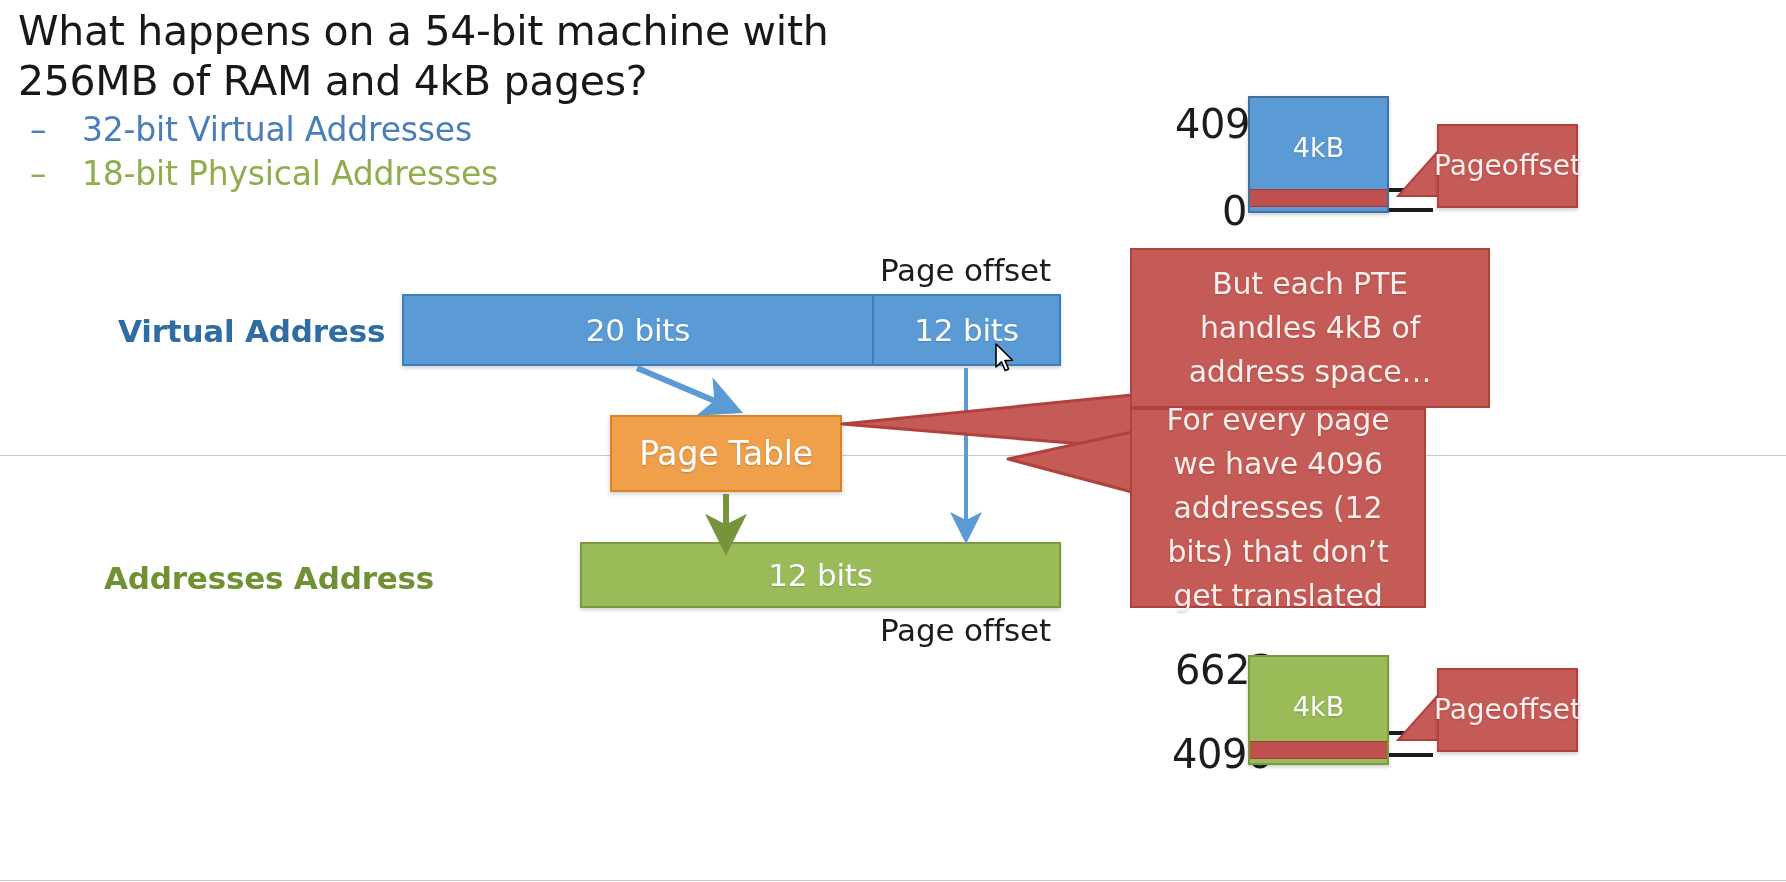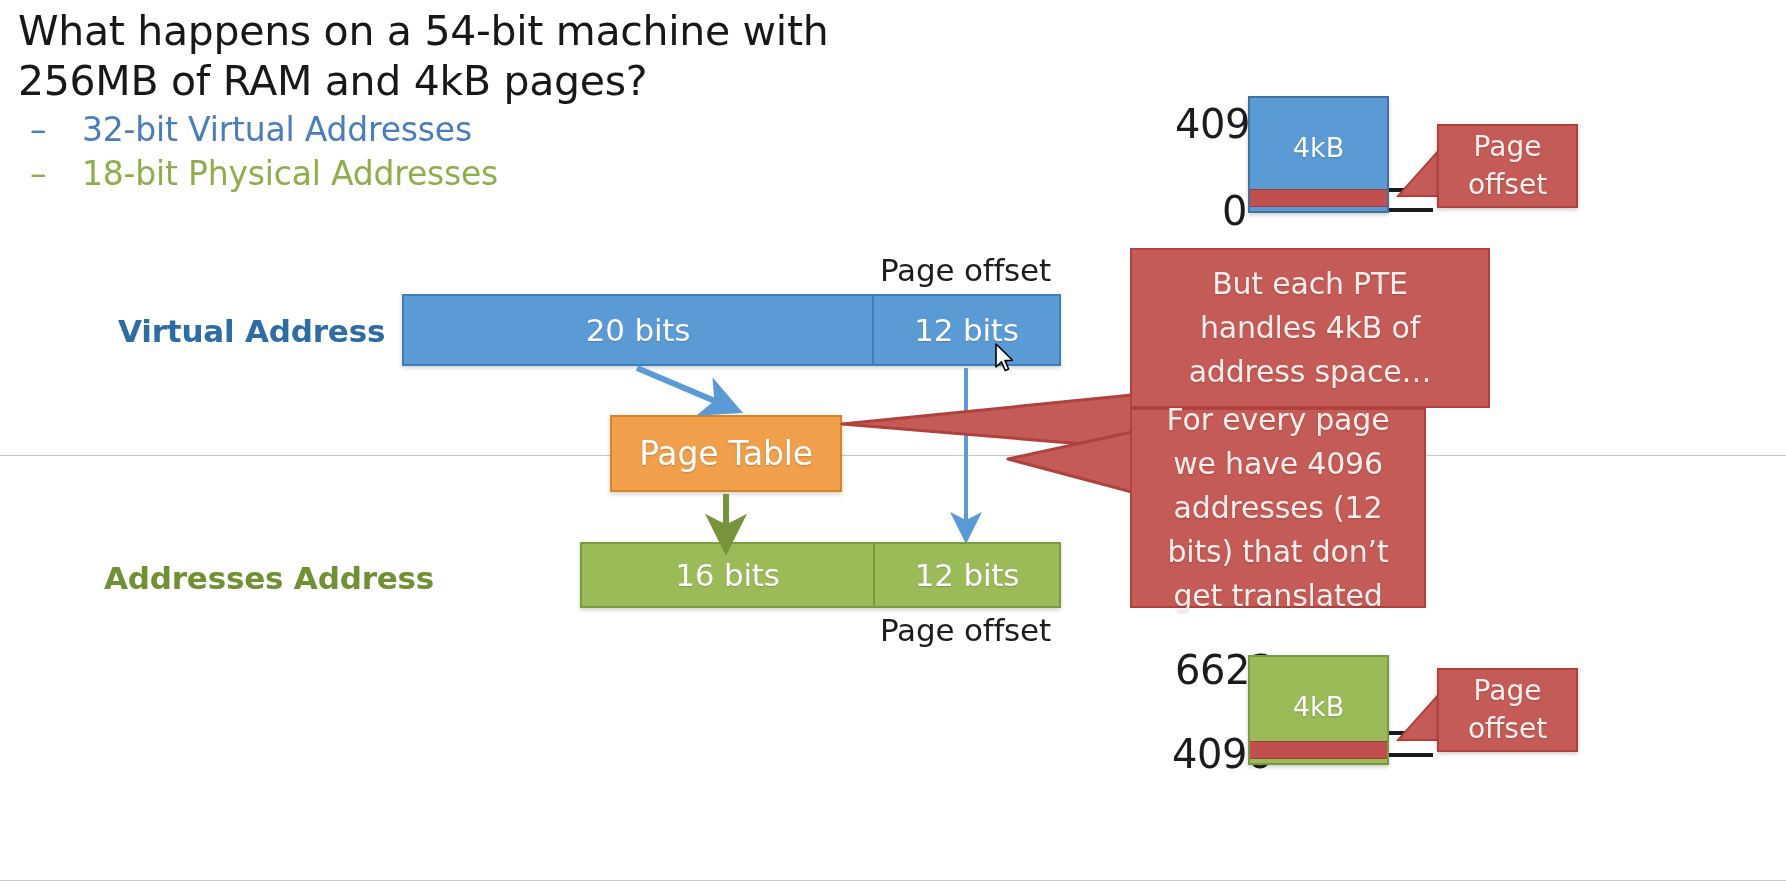--- a/index.html
+++ b/index.html
@@ -93,21 +93,21 @@
     padding:18px 18px;
   }
   .callout-1{left:1130px;top:248px;width:360px;height:160px;}
   .callout-2{left:1130px;top:408px;width:296px;height:200px;}
 
   
   .mini-callout{
     position:absolute;box-sizing:border-box;
     background:#c55b56;border:2px solid #b0413c;
     color:#fdeeed;font-size:28px;line-height:38px;text-align:center;
-    display:flex;flex-direction:column;align-items:center;justify-content:center;
+    display:flex;flex-direction:row;align-items:center;justify-content:center;
     text-shadow:0 1px 2px rgba(0,0,0,.18);
     box-shadow:0 2px 4px rgba(0,0,0,.2);
   }
   .mini-top{left:1437px;top:124px;width:141px;height:84px;}
   .mini-bot{left:1437px;top:668px;width:141px;height:84px;}
 
   
   .pageblock{
     position:absolute;box-sizing:border-box;
     display:flex;flex-direction:column;justify-content:flex-end;
@@ -172,21 +172,20 @@
   <div class="bar va-bar">
     <div class="seg s1">20 bits</div>
     <div class="seg s2">12 bits</div>
   </div>
 
   <div class="pagetable">Page Table</div>
 
   <div class="addr-label pa-label">Addresses Address</div>
 
   <div class="bar pa-bar">
-    <div class="seg s1">16 bits</div>
     <div class="seg s2">12 bits</div>
   </div>
 
   <div class="offset-cap off-bot">Page offset</div>
 
   <svg class="arrows" viewBox="0 0 1786 882" xmlns="http://www.w3.org/2000/svg">
     <defs>
       <marker id="ah-blue" markerWidth="7" markerHeight="7" refX="3.2" refY="3.5" orient="auto" markerUnits="strokeWidth">
         <path d="M0,0 L7,3.5 L0,7 L1.8,3.5 z" fill="#5b9bd5"></path>
       </marker>

